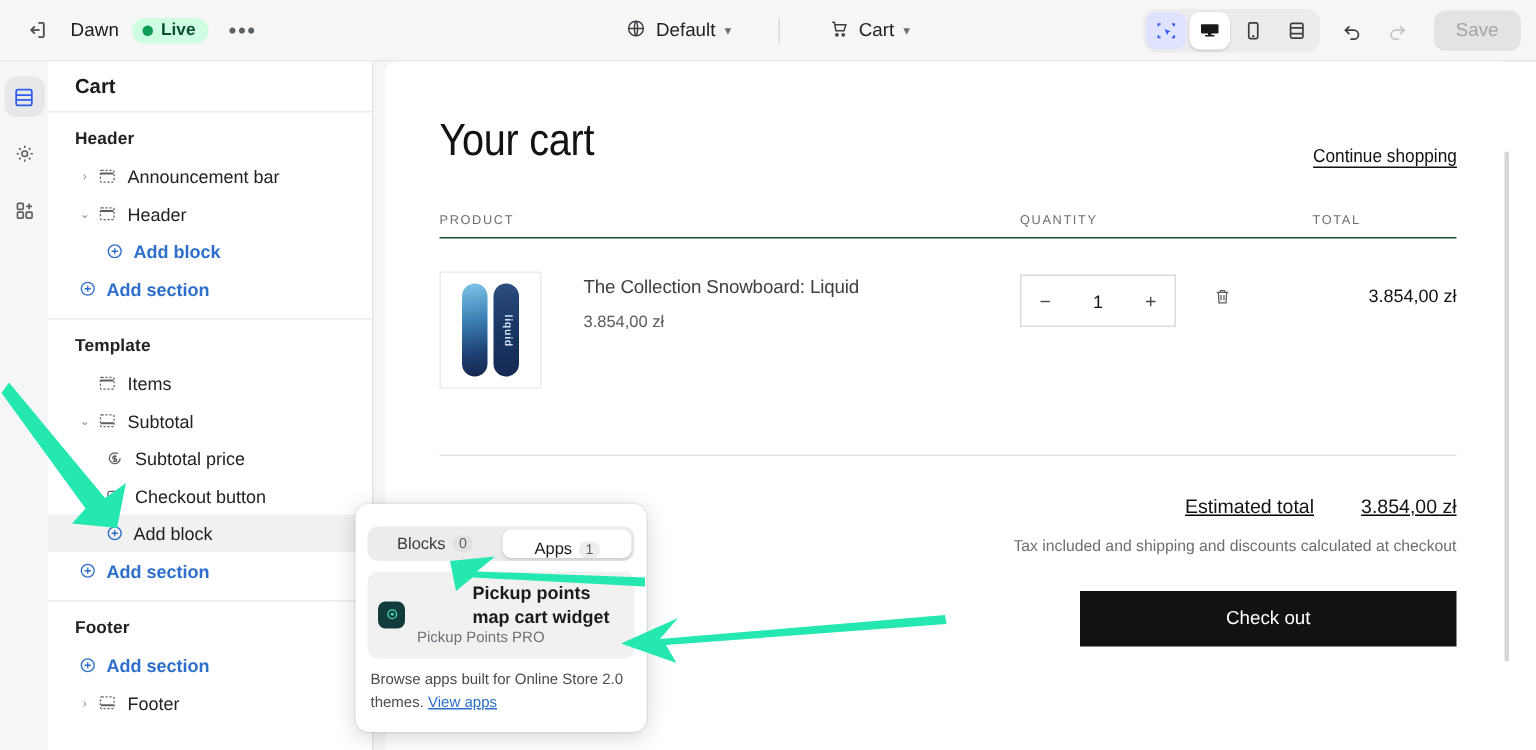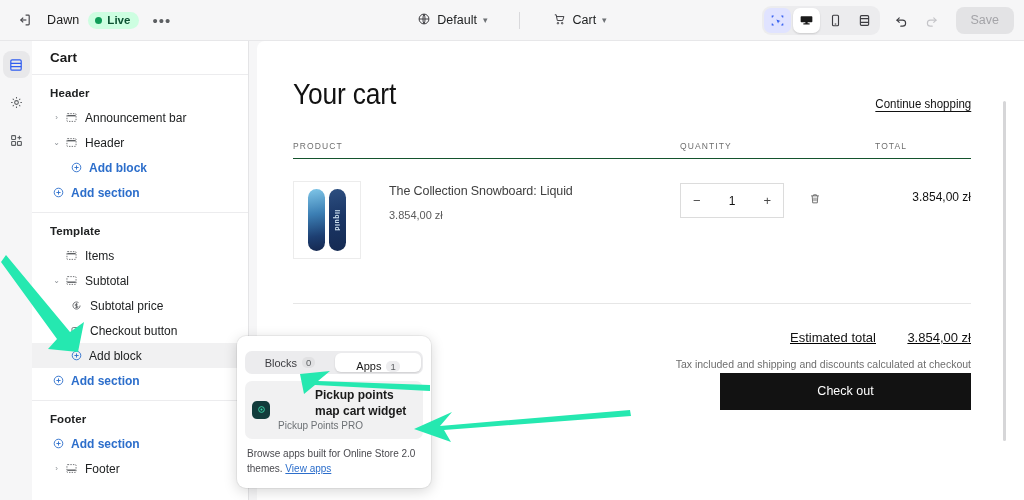--- a/index.html
+++ b/index.html
@@ -166,21 +166,21 @@
   .row-total { width: 96px; text-align: right; font-size: 12px; color: #121212; padding-top: 9px; }
 
   .cart-sep { margin-top: 44px; border-top: 1px solid #e6e6e6; }
 
   .totals { margin-top: 26px; text-align: right; }
   .est-line { display: flex; justify-content: flex-end; align-items: baseline; gap: 15px; text-decoration: underline; }
   .est-label { font-size: 13px; color: #121212; }
   .est-value { font-size: 13px; color: #121212; min-width: 80px; text-align: right; }
   .tax-note { font-size: 10.5px; color: #6e6e6e; margin-top: 12px; line-height: 1.5; margin-left: auto; width: 300px; }
   .checkout {
-    margin-left: auto; width: 251px; height: 37px;
+    margin-top: 21px; margin-left: auto; width: 251px; height: 37px;
     background: #121212; color: #ffffff; border: none; font-family: inherit;
     font-size: 12.5px; cursor: pointer; display: flex; align-items: center; justify-content: center;
   }
 
   .scrollbar {
     position: absolute; right: 3px; top: 60px; width: 3px; height: 340px;
     background: #d6d6d8; border-radius: 2px;
   }
 
   

